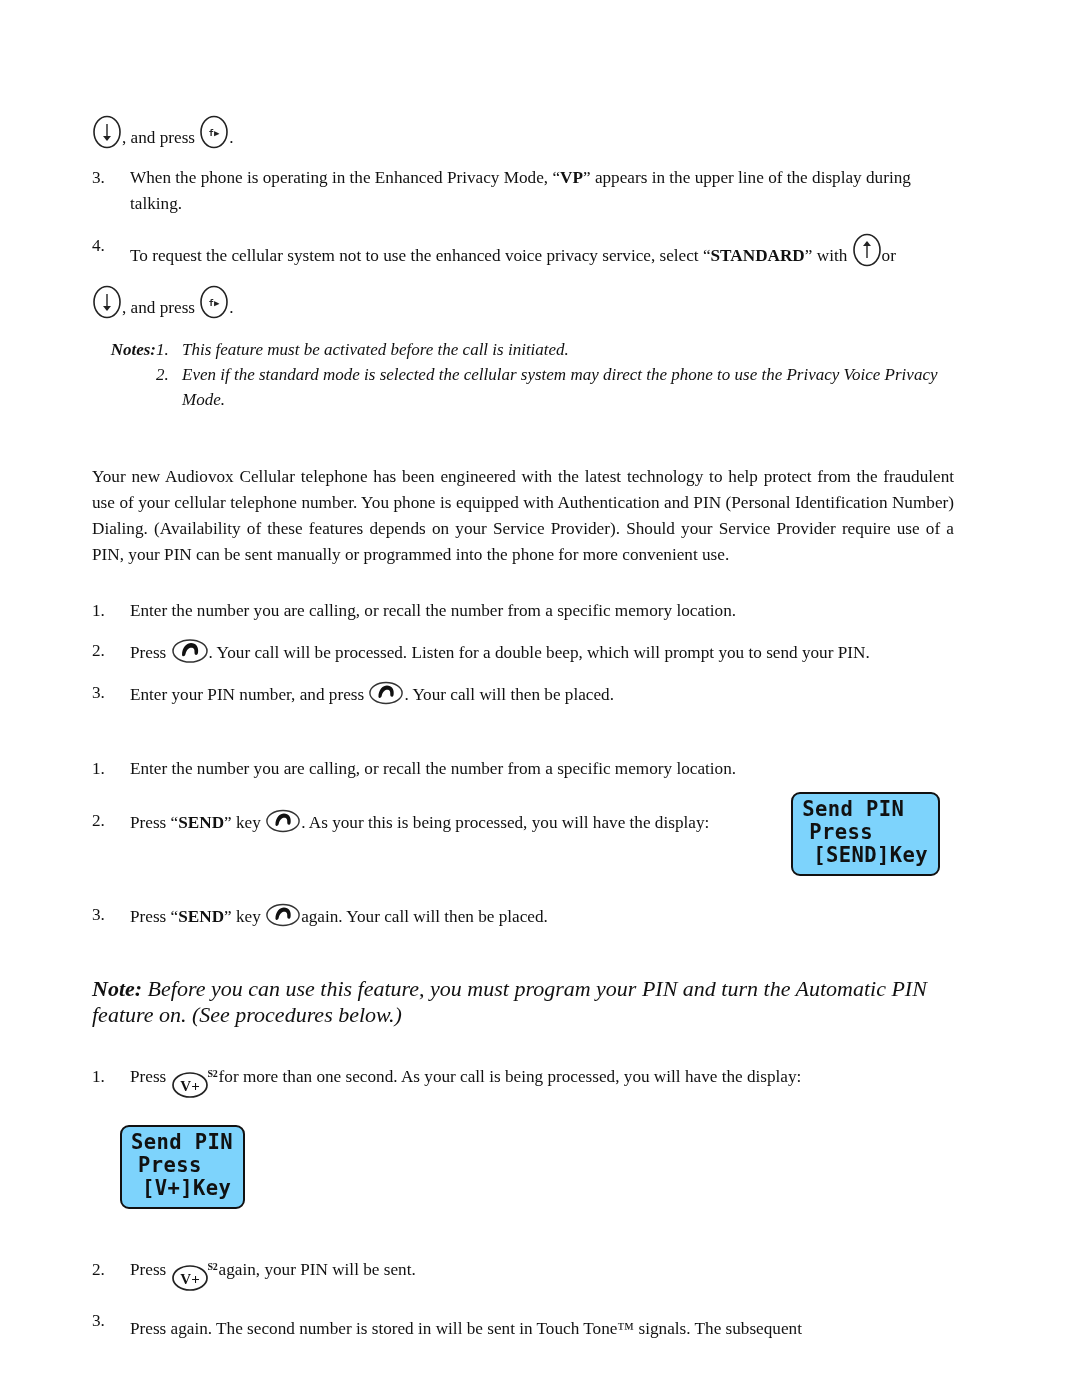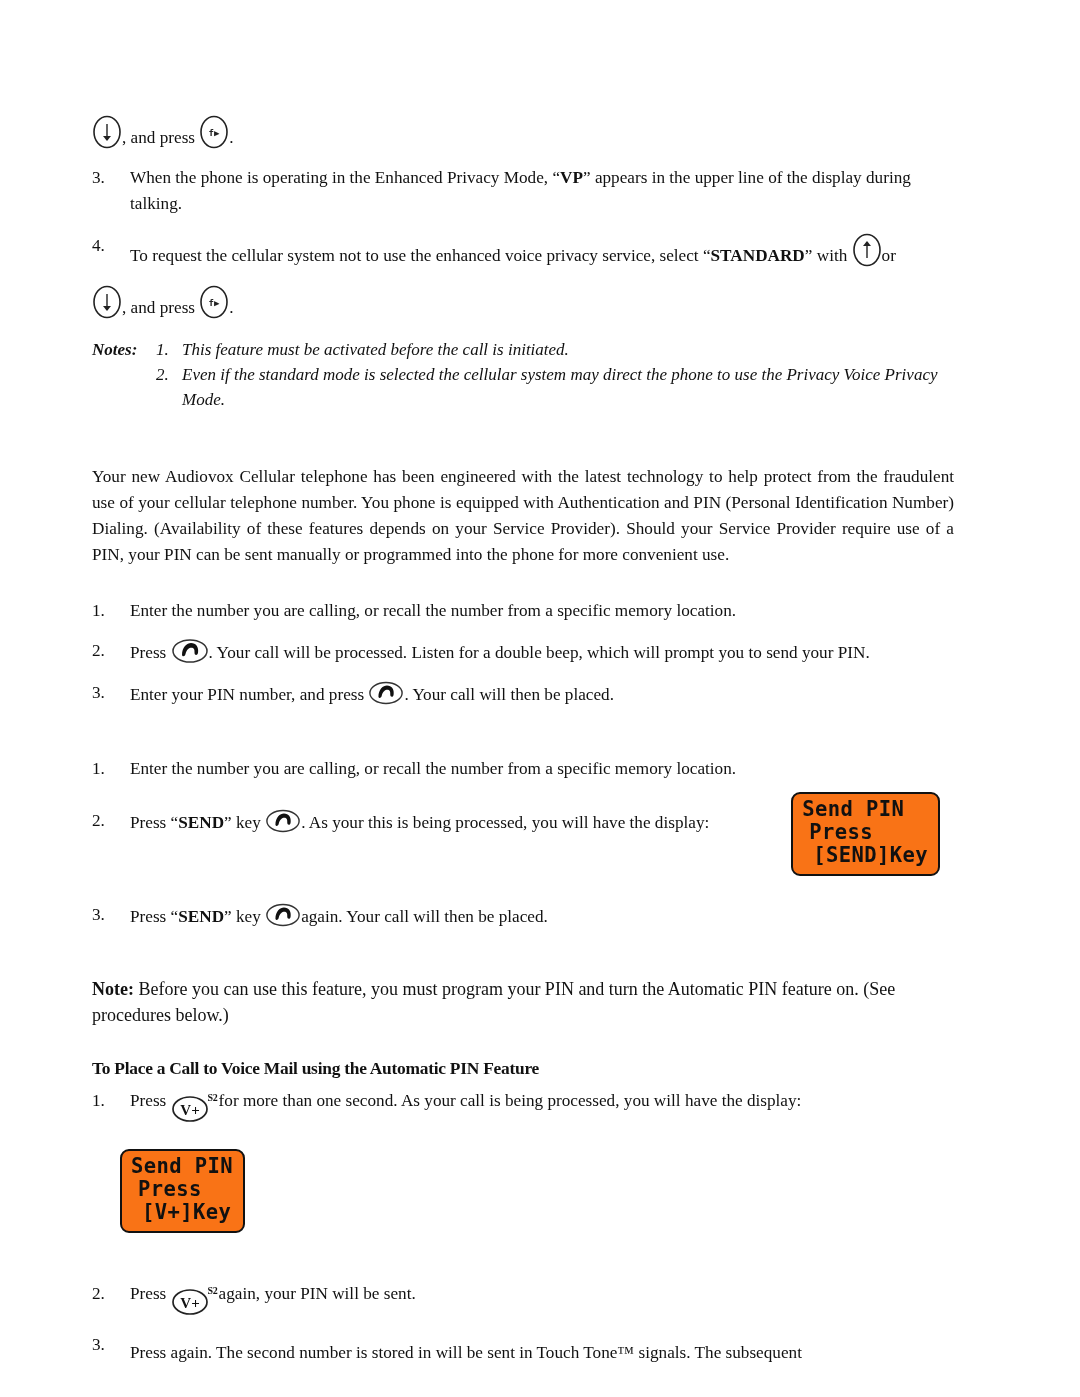--- a/index.html
+++ b/index.html
@@ -74,29 +74,31 @@
     margin-top: 16px;
     font-style: italic;
     font-size: 17px;
     line-height: 25px;
   }
   .notes .lbl {
     font-weight: bold;
     font-style: italic;
     width: 64px;
     flex: 0 0 64px;
+    text-align: right;
   }
   .notes .items { flex: 1 1 auto; }
   .notes .item { display: flex; }
   .notes .item .n { width: 26px; flex: 0 0 26px; }
   .notes .item .t { flex: 1 1 auto; }
 
   .noteline {
     margin-top: 16px;
-    font-size: 18px;
+    font-style: italic;
+    font-size: 22px;
     line-height: 26px;
   }
   .noteline .lbl { font-weight: bold; }
 
   
   .key {
     display: inline-block;
     vertical-align: -6px;
     position: relative;
   }
@@ -114,21 +116,21 @@
     position: relative;
     top: -12px;
     left: -1px;
     letter-spacing: -0.3px;
   }
 
   
   .lcd {
     border: 2.5px solid #111;
     border-radius: 9px;
-    background: #f97316;
+    background: #7dd3fc;
     padding: 4px 10px 7px 9px;
     font-family: "DejaVu Sans Mono", monospace;
     font-weight: bold;
     font-size: 20.5px;
     line-height: 23px;
     letter-spacing: 0.4px;
     color: #111;
     display: inline-block;
   }
   .lcd .l2 { padding-left: 7px; }
@@ -288,21 +290,20 @@
           </svg>
         </span><span>again.  Your call will then be placed.</span></div>
     </div>
 
     <div style="height:30px;"></div>
 
     <div class="noteline"><span class="lbl">Note:</span> <span>Before you can use this feature, you must program your PIN and turn the Automatic PIN feature on.  (See procedures below.)</span></div>
 
     <div style="height:28px;"></div>
 
-    <div class="heading">To Place a Call to Voice Mail using the Automatic PIN Feature</div>
 
     <div class="row" style="margin-top:8px;">
       <div class="num">1.</div>
       <div class="body"><span>Press</span>
         <span class="keywrap">
           <svg width="38" height="28" viewBox="0 0 38 28" style="display:inline-block;vertical-align:middle;">
             <ellipse cx="19" cy="14" rx="17" ry="12" fill="none" stroke="#222" stroke-width="1.7"></ellipse>
             <text x="19" y="20" font-family="Liberation Serif, serif" font-size="15" font-weight="bold" fill="#111" text-anchor="middle">V+</text>
           </svg><span class="sup">S2</span>
         </span><span>for more than one second.  As your call is being processed, you will have the display:</span></div>

